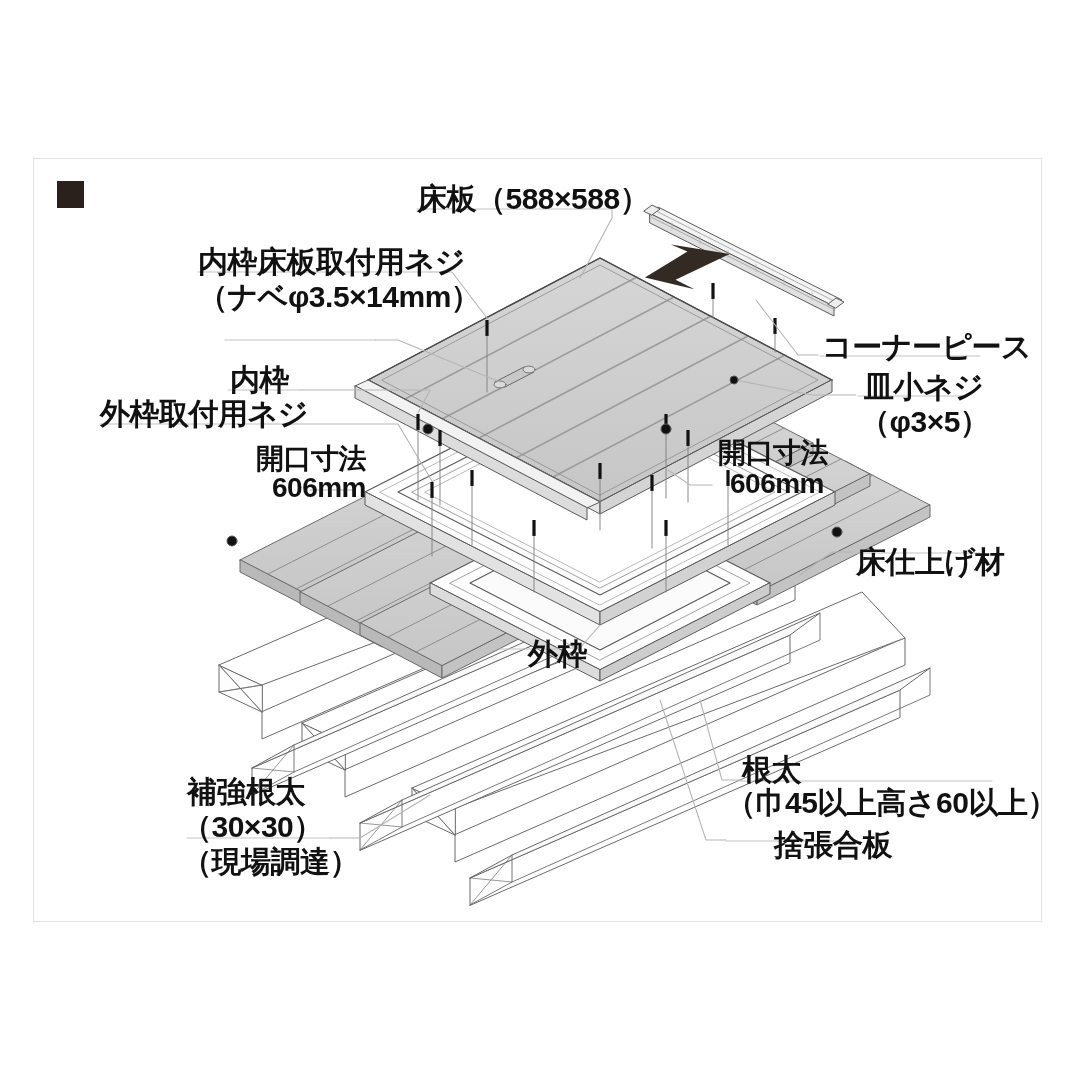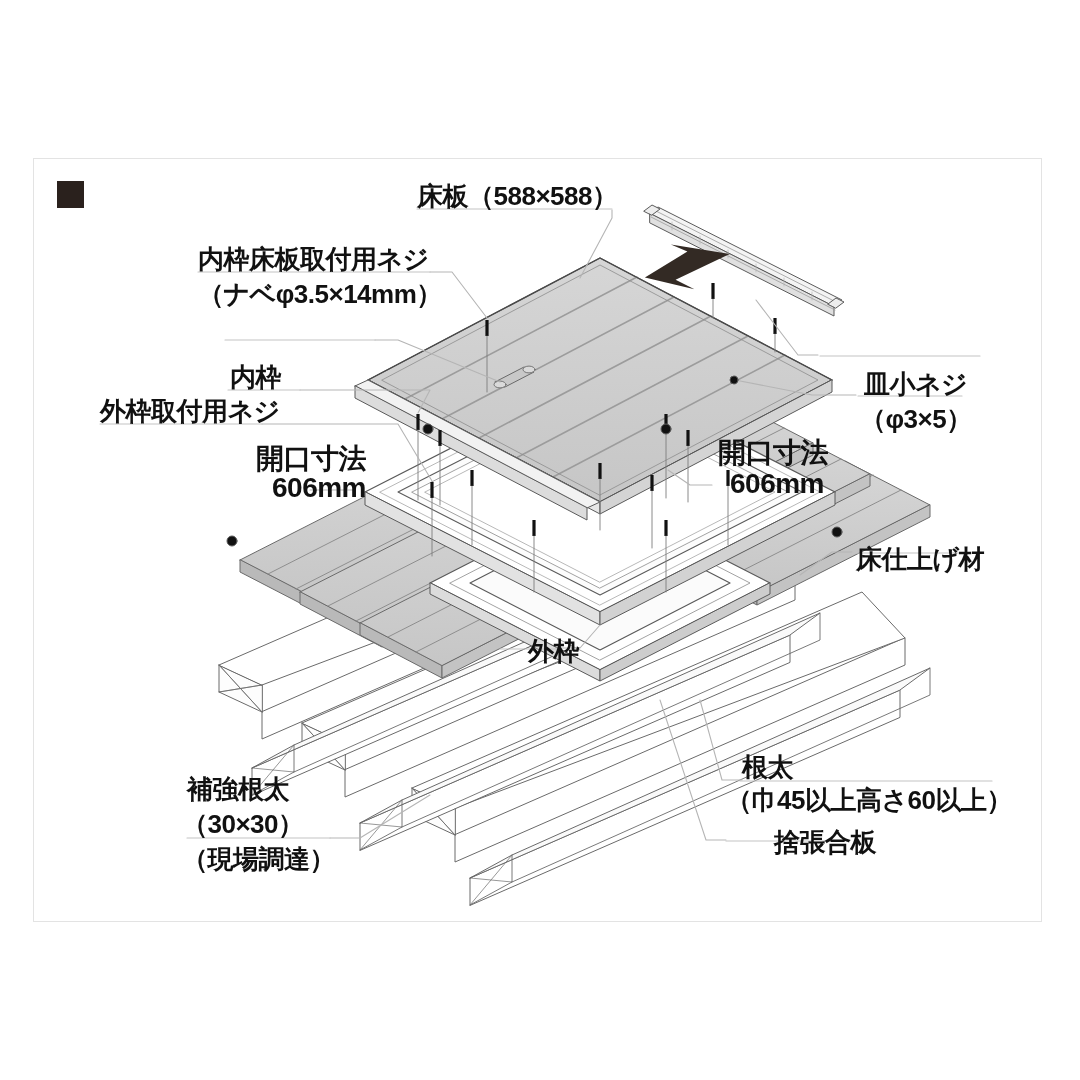--- a/index.html
+++ b/index.html
@@ -27,21 +27,21 @@
   }
   
   .lbl{
     position:absolute;
     color:#111111;
     font-weight:700;
     white-space:nowrap;
     letter-spacing:-0.5px;
     line-height:1.13;
   }
-  .lbl.jp{font-size:26px;}
+  .lbl.jp{font-size:30px;}
   .title{
     position:absolute;left:57px;top:173px;
     font-size:36px;font-weight:700;color:#231a17;
     letter-spacing:0px;
   }
   .title .sq{
     display:inline-block;width:27px;height:27px;background:#2a211d;
     margin-right:6px;vertical-align:-2px;
   }
 </style>
@@ -298,20 +298,21 @@
   <div class="lbl jp" style="left:230px;top:363px;">内枠</div>
 
   <div class="lbl jp" style="left:100px;top:397px;">外枠取付用ネジ</div>
 
   <div class="lbl jp" style="left:256px;top:443px;font-size:28px;">開口寸法</div>
   <div class="lbl jp" style="left:272px;top:472px;font-size:28px;">606mm</div>
 
   <div class="lbl jp" style="left:718px;top:437px;font-size:28px;">開口寸法</div>
   <div class="lbl jp" style="left:730px;top:468px;font-size:28px;">606mm</div>
 
+  <div class="lbl jp" style="left:822px;top:330px;">コーナーピース</div>
 
   <div class="lbl jp" style="left:864px;top:370px;">皿小ネジ</div>
   <div class="lbl jp" style="left:860px;top:405px;">（φ3×5）</div>
 
   <div class="lbl jp" style="left:856px;top:545px;">床仕上げ材</div>
 
   <div class="lbl jp" style="left:500px;top:637px;margin-left:28px;">外枠</div>
 
   <div class="lbl jp" style="left:742px;top:753px;">根太</div>
   <div class="lbl jp" style="left:726px;top:786px;">（巾45以上高さ60以上）</div>

